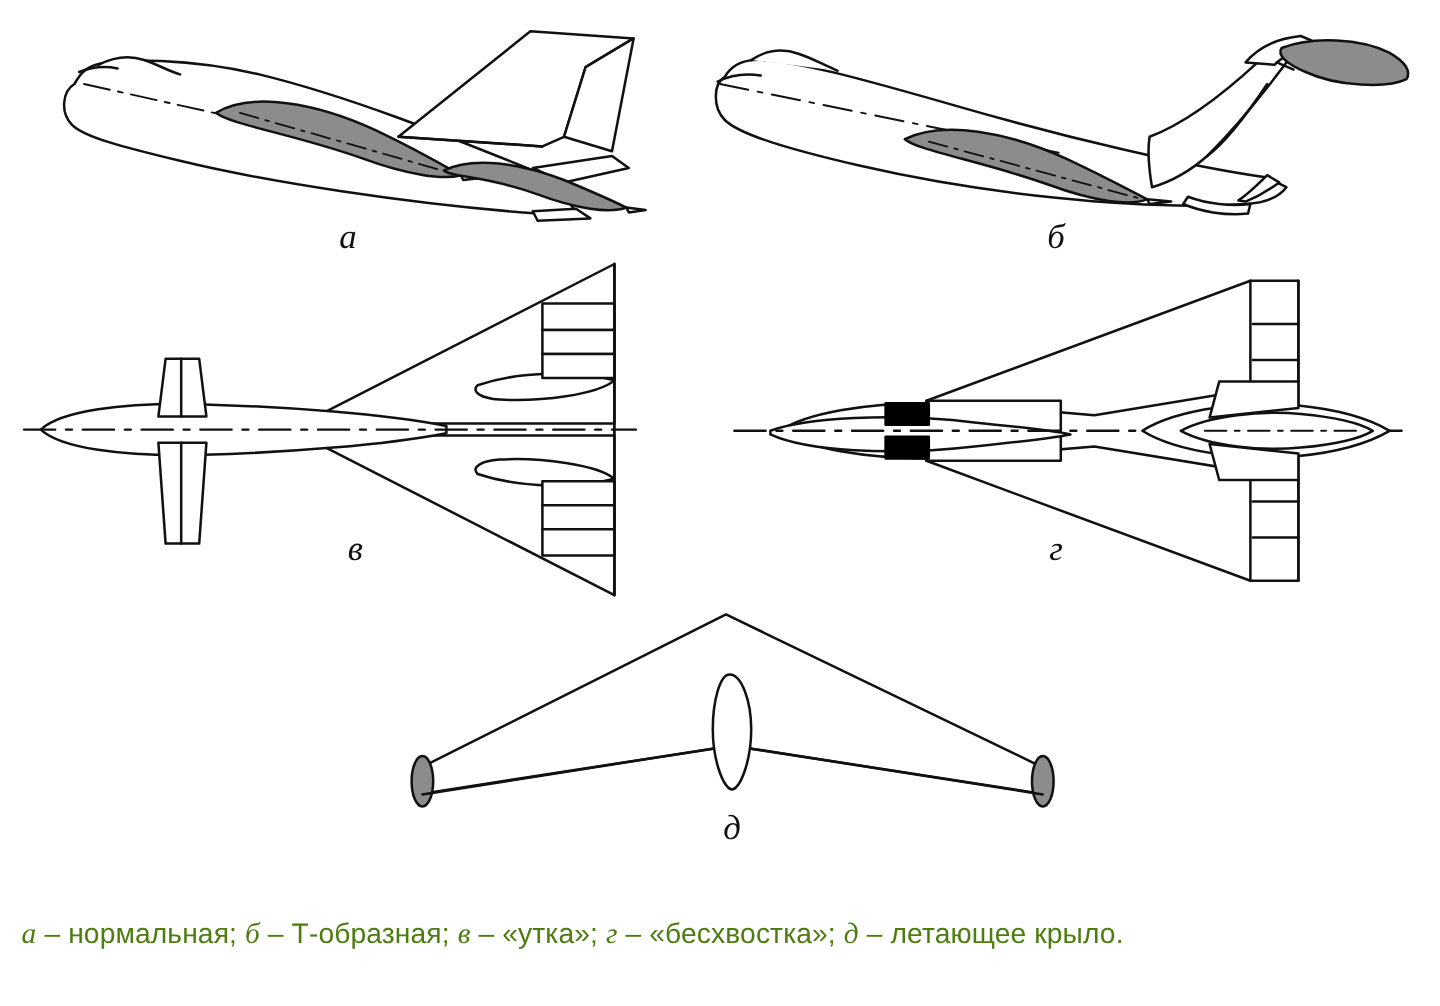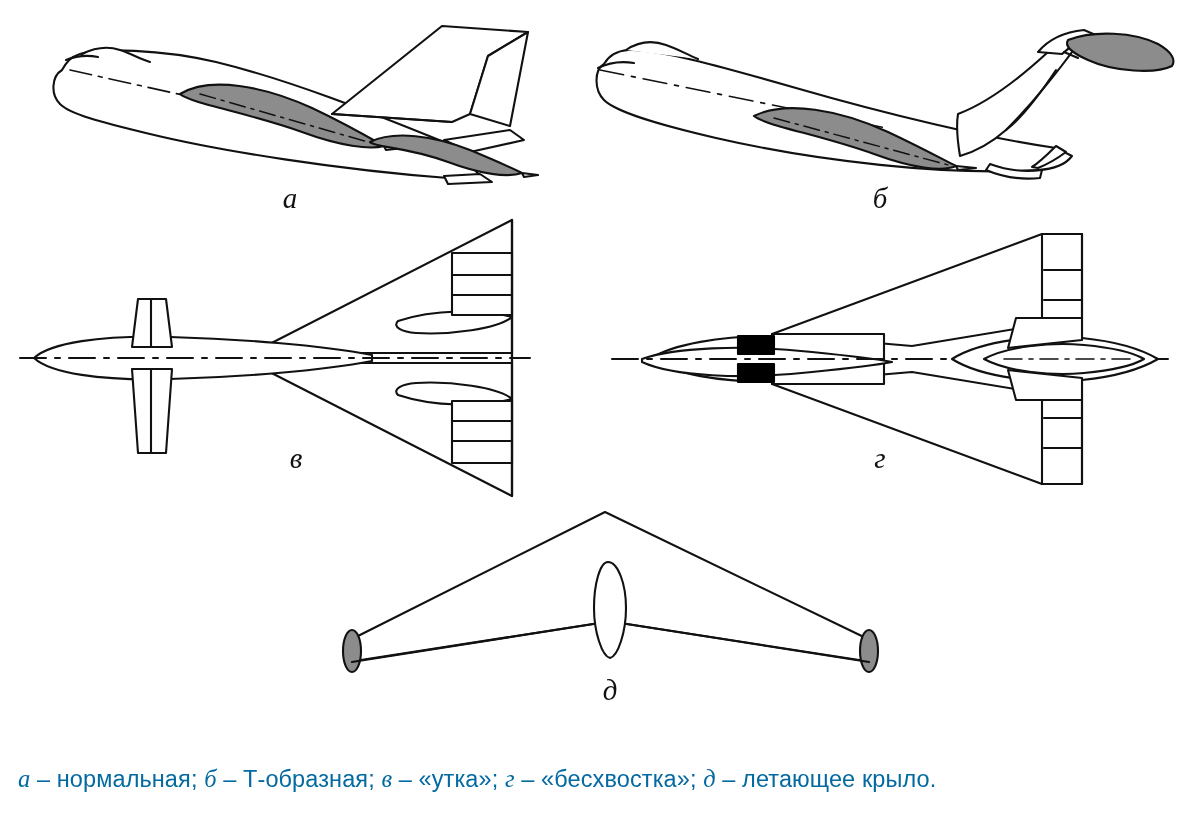--- a/index.html
+++ b/index.html
@@ -47,21 +47,21 @@
     display: flex;
     align-items: center;
     justify-content: flex-start;
     padding-left: 18px;
     box-sizing: border-box;
   }
   #caption-text {
     font-family: "Liberation Sans", sans-serif;
     font-size: 23.5px;
     letter-spacing: 0.1px;
-    color: #0369a1;
+    color: #4d7c0f;
     white-space: nowrap;
   }
   #caption-text .key {
     font-family: "Liberation Serif", serif;
     font-style: italic;
     font-size: 24.5px;
   }
 </style>
 </head>
 <body>

